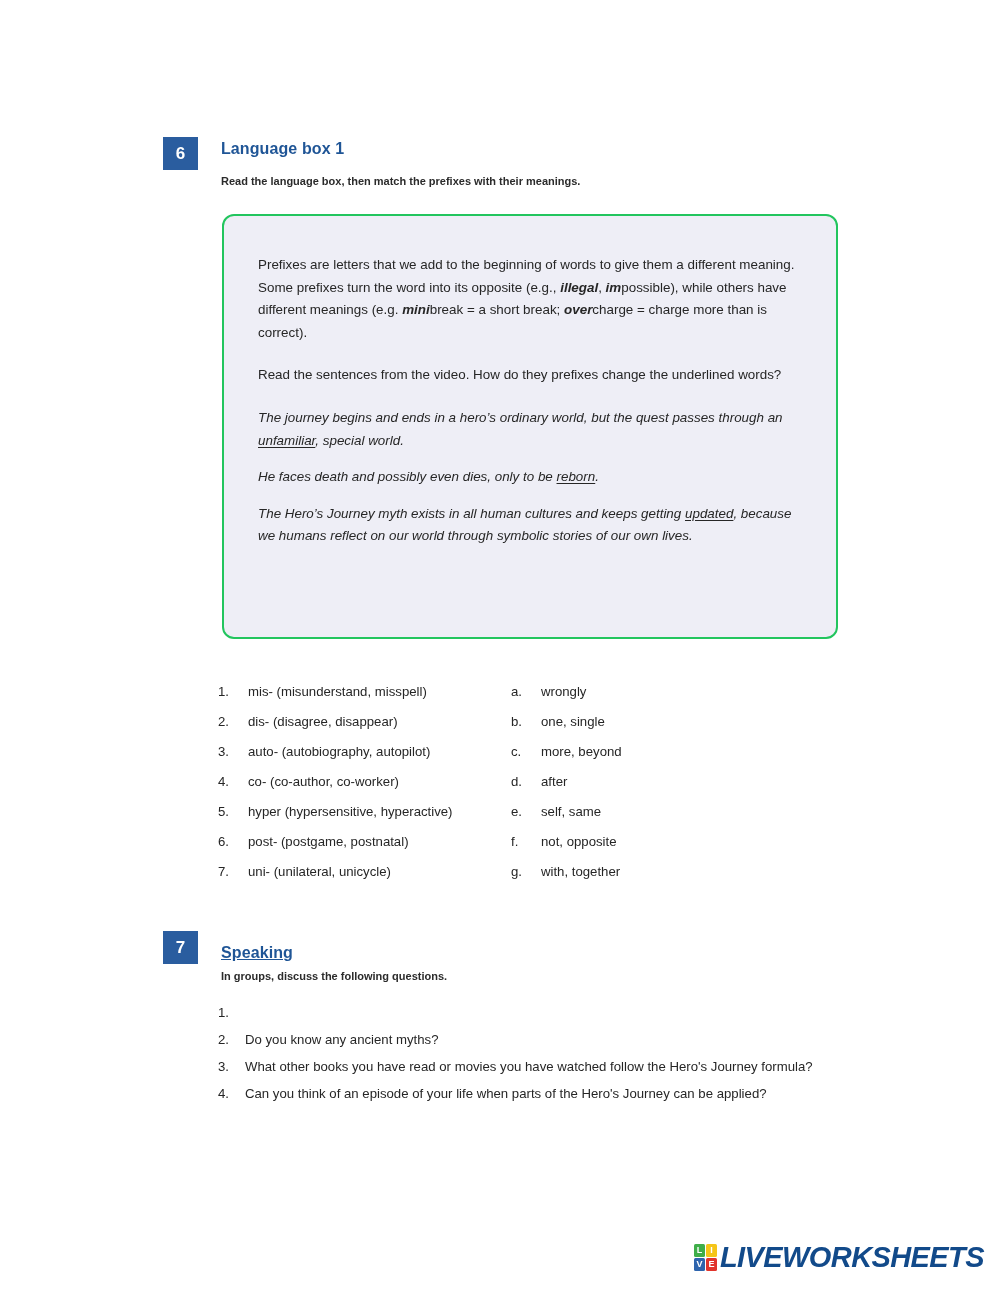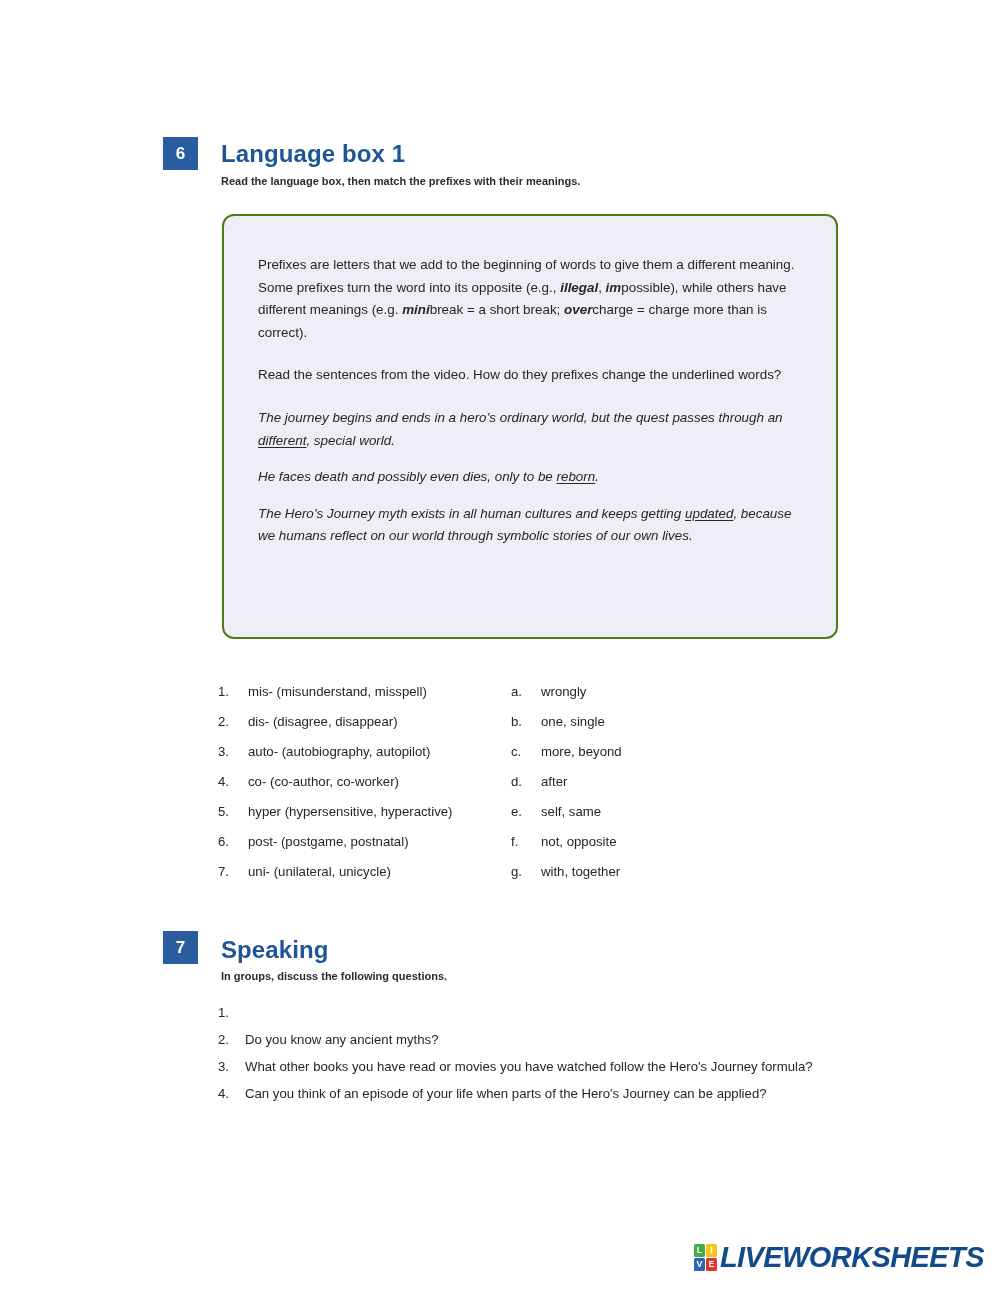--- a/index.html
+++ b/index.html
@@ -37,21 +37,21 @@
     font-size: 17px;
     font-weight: bold;
     display: flex;
     align-items: center;
     justify-content: center;
     letter-spacing: .2px;
   }
   .sec-title {
     position: absolute;
     left: 221px;
-    font-size: 24px;
+    font-size: 16px;
     font-weight: bold;
     color: #1f5596;
     letter-spacing: .1px;
     white-space: nowrap;
   }
   .sec-sub {
     position: absolute;
     left: 221px;
     font-size: 11px;
     font-weight: bold;
@@ -59,21 +59,21 @@
     white-space: nowrap;
   }
 
   
   .lang-box {
     position: absolute;
     left: 222px;
     top: 214px;
     width: 616px;
     height: 425px;
-    border: 2px solid #4d7c0f;
+    border: 2px solid #22c55e;
     border-radius: 12px;
     background: #eeeef6;
     box-sizing: border-box;
   }
   .lang-inner {
     position: absolute;
     left: 34px;
     top: 38px;
     right: 24px;
   }
@@ -186,21 +186,21 @@
   </div>
 
   <div class="lang-box">
     <div class="lang-inner">
 
       <p class="lang-p gap"><span>Prefixes are letters that we add to the beginning of words to give them a different meaning. Some prefixes turn the word into its opposite (e.g., </span><b>illegal</b><span>, </span><b>im</b><span>possible</span><span>), while others have different meanings (e.g. </span><b>mini</b><span>break</span><span> = a short break; </span><b>over</b><span>charge</span><span> = charge more than is correct).</span></p>
 
       <p class="lang-p gap">Read the sentences from the video. How do they prefixes change the underlined words?</p>
 
 
-      <p class="lang-p ital"><span>The journey begins and ends in a hero’s ordinary world, but the quest passes through an </span><u>different</u><span>, special world.</span></p>
+      <p class="lang-p ital"><span>The journey begins and ends in a hero’s ordinary world, but the quest passes through an </span><u>unfamiliar</u><span>, special world.</span></p>
 
       <p class="lang-p ital"><span>He faces death and possibly even dies, only to be </span><u>reborn</u><span>.</span></p>
 
 
       <p class="lang-p ital"><span>The Hero’s Journey myth exists in all human cultures and keeps getting </span><u>updated</u><span>, because we humans reflect on our world through symbolic stories of our own lives.</span></p>
 
     </div>
   </div>
 
   <div class="match-left">
@@ -260,21 +260,21 @@
         <span class="m-val">not, opposite</span>
       </div>
     <div class="m-row">
         <span class="m-key">g.</span>
         <span class="m-val">with, together</span>
       </div>
   </div>
 
   <div class="section" style="top:931px;">
     <div class="sec-num" style="top:0;">7</div>
-    <div class="sec-title" style="top:5px;">Speaking</div>
+    <div class="sec-title" style="top:13px;text-decoration:underline;">Speaking</div>
     <div class="sec-sub" style="top:39px;">In groups, discuss the following questions.</div>
   </div>
 
   <div class="q-list">
     <div class="q-row">
         <span class="q-key">1.</span>
       </div>
     <div class="q-row">
         <span class="q-key">2.</span>
         <span class="q-text">Do you know any ancient myths?</span>

